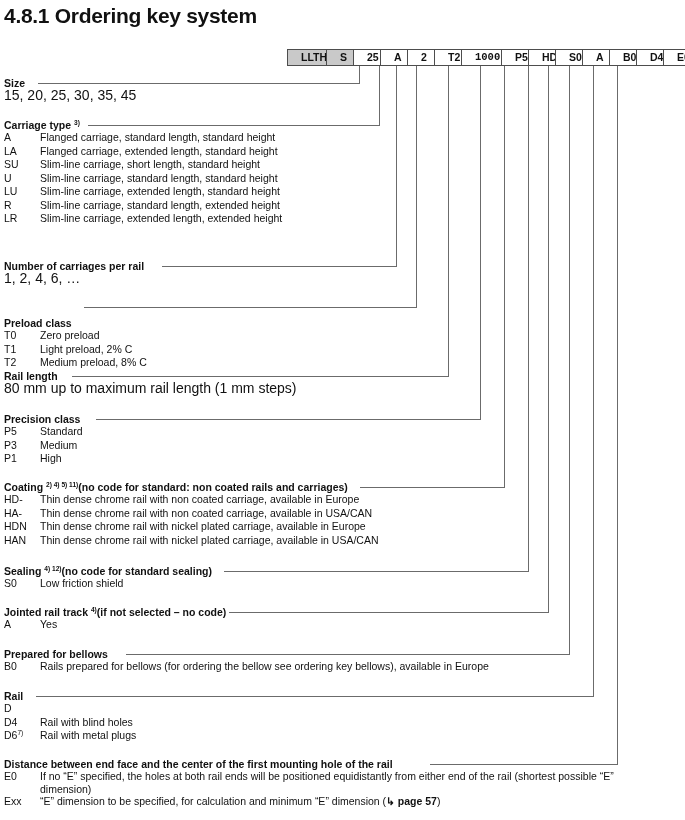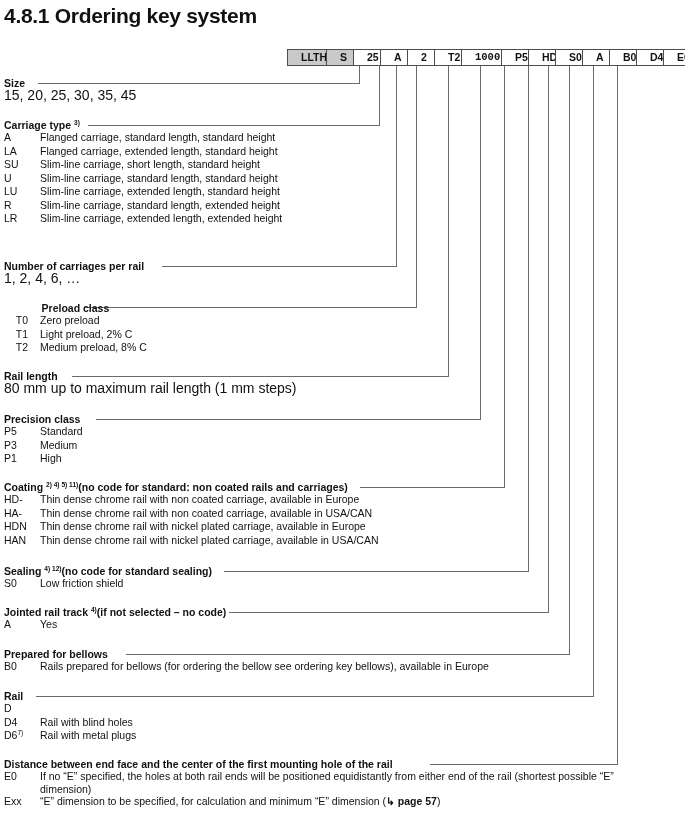--- a/index.html
+++ b/index.html
@@ -192,21 +192,21 @@
       </div>
       <div class="opt-row">
         <div class="opt-code"><span>LR</span></div>
         <div class="opt-desc">Slim-line carriage, extended length, extended height</div>
       </div>
     </div>
     <div class="section" style="top: 260px;">
       <div class="sec-head"><span>Number of carriages per rail</span></div>
       <div class="plain-line">1, 2, 4, 6, …</div>
     </div>
-    <div class="section" style="top: 302px; text-align: center;">
+    <div class="section" style="top: 317px;">
       <div class="sec-head"><span>Preload class</span></div>
       <div class="opt-row">
         <div class="opt-code"><span>T0</span></div>
         <div class="opt-desc">Zero preload</div>
       </div>
       <div class="opt-row">
         <div class="opt-code"><span>T1</span></div>
         <div class="opt-desc">Light preload, 2% C</div>
       </div>
       <div class="opt-row">

